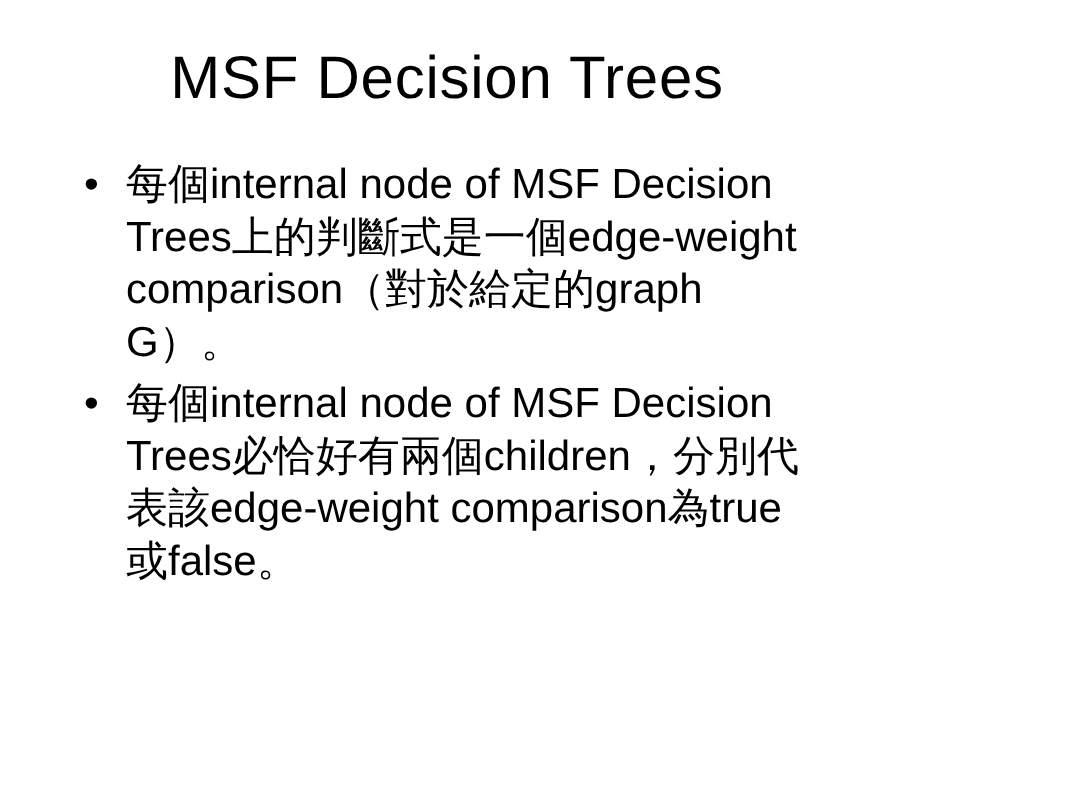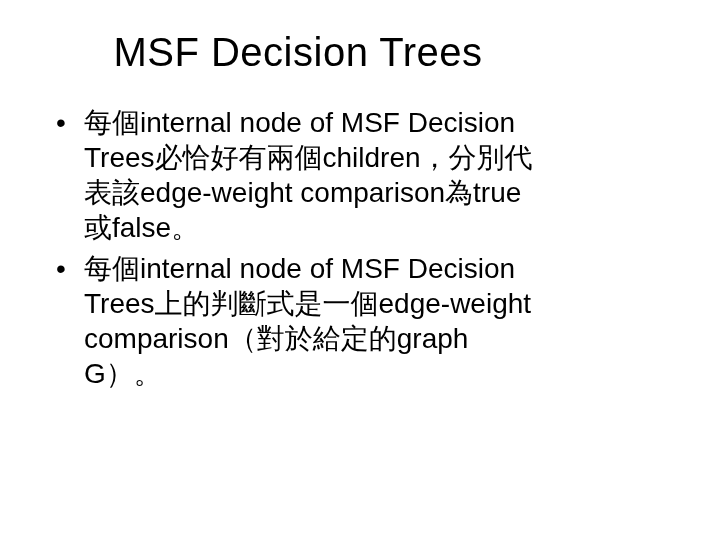--- a/index.html
+++ b/index.html
@@ -46,16 +46,16 @@
     font-size: 28px;
     line-height: 1.25;
   }
 </style>
 </head>
 <body>
 
 <div class="slide">
   <div class="title">MSF Decision Trees</div>
   <ul class="bullets">
+    <li>每個internal node of MSF Decision Trees上的判斷式是一個edge-weight comparison（對於給定的graph G）。</li>
     <li>每個internal node of MSF Decision Trees必恰好有兩個children，分別代表該edge-weight comparison為true或false。</li>
-    <li>每個internal node of MSF Decision Trees上的判斷式是一個edge-weight comparison（對於給定的graph G）。</li>
   </ul>
 </div>
 
 </body></html>

